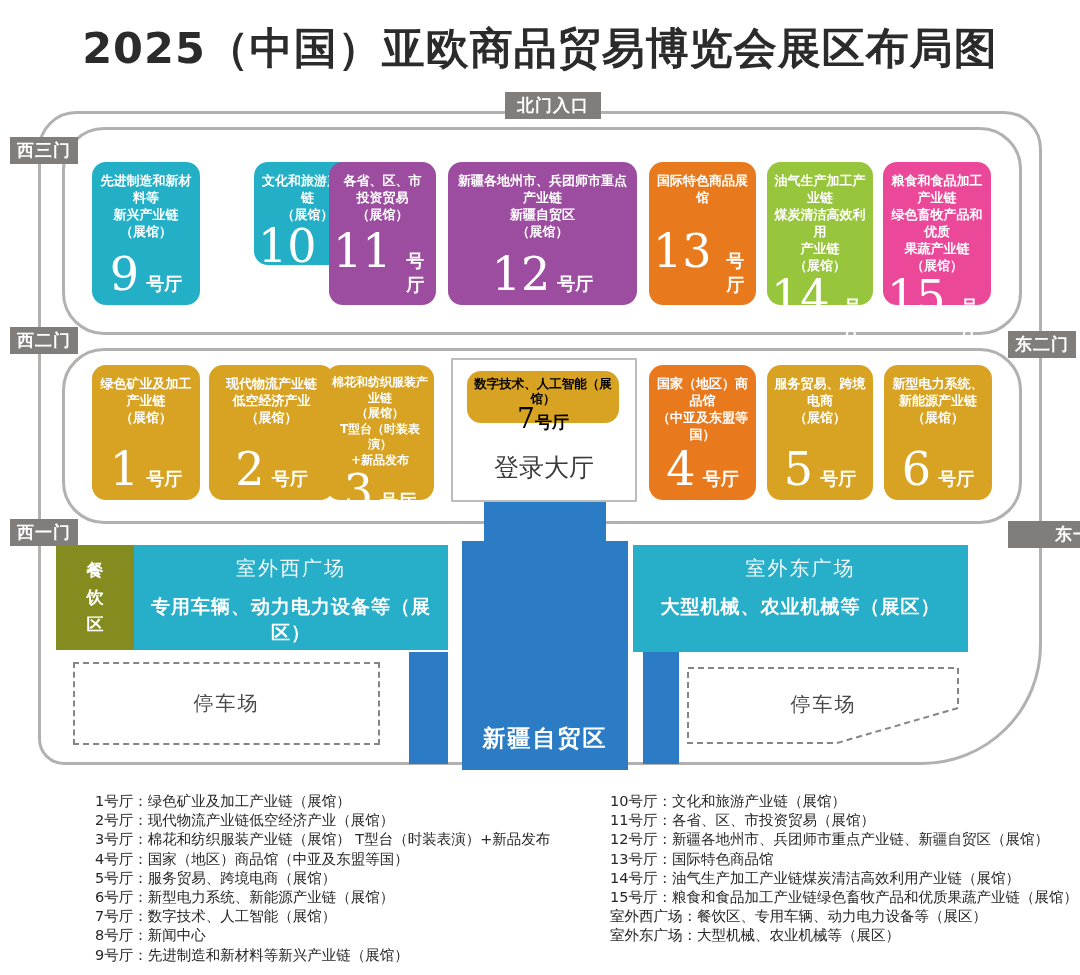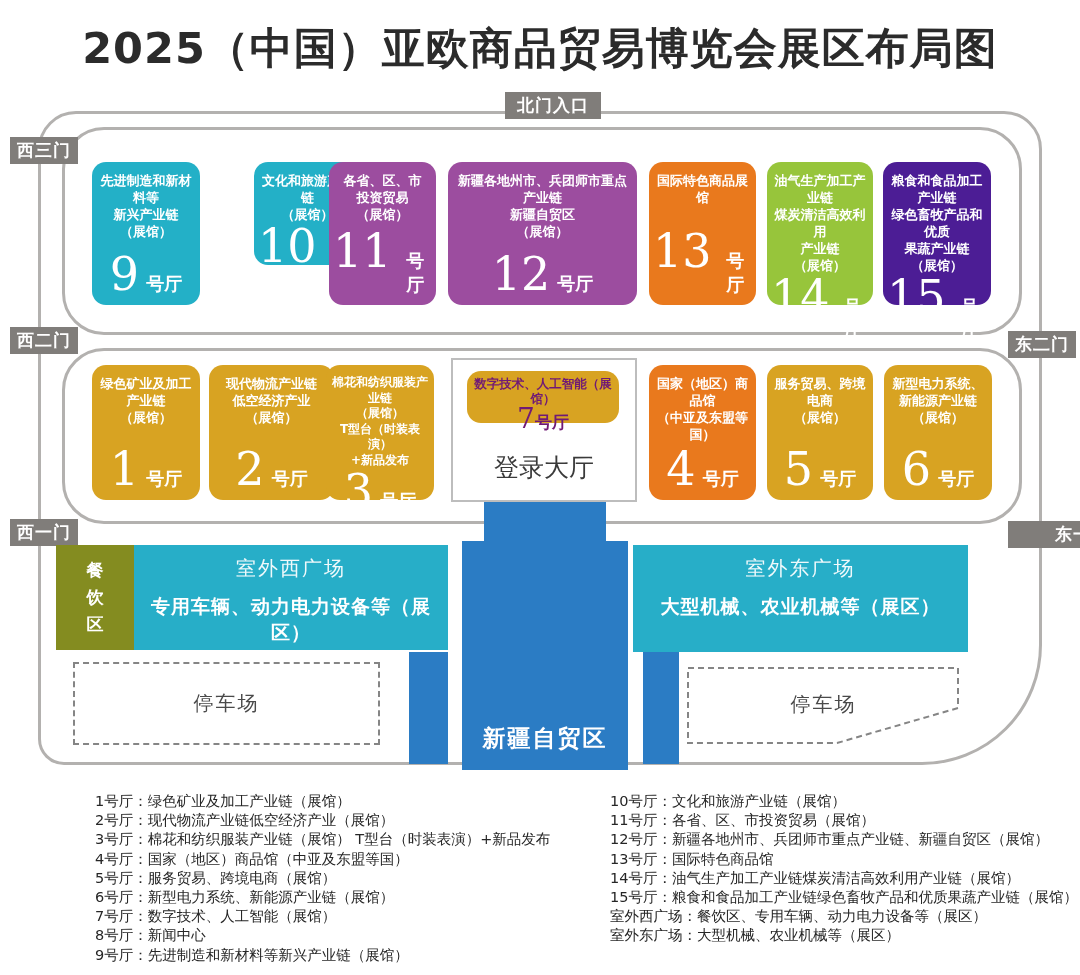--- a/index.html
+++ b/index.html
@@ -21,27 +21,27 @@
         box-sizing:border-box;padding:10px 4px 8px 4px;text-align:center;}
   .hall-name{font-size:13px;font-weight:bold;line-height:17px;white-space:pre-line;}
   .hall-num{margin-top:auto;display:flex;align-items:baseline;justify-content:center;}
   .hall-num .num{font-family:"DejaVu Serif","Liberation Serif",serif;font-size:46px;line-height:46px;font-weight:400;}
   .hall-num .suf{font-size:18px;font-weight:bold;margin-left:7px;}
 
   .teal{background:#23b0c7;}
   .purple{background:#9c4d9f;}
   .orange{background:#e9791d;}
   .green{background:#97c53b;}
-  .pink{background:#4c1d95;}
+  .pink{background:#ec4899;}
   .gold{background:#d8a322;}
 
   .login-box{position:absolute;left:451px;top:358px;width:186px;height:144px;background:#fff;
              border:2px solid #bdbdbd;box-sizing:border-box;}
   .hall7{position:absolute;left:14px;top:11px;width:152px;height:52px;background:#d8a322;border-radius:14px;
-         color:#701a75;text-align:center;padding-top:5px;box-sizing:border-box;}
+         color:#000000;text-align:center;padding-top:5px;box-sizing:border-box;}
   .hall7-name{font-size:12.5px;font-weight:bold;line-height:15px;}
   .hall7-num{line-height:26px;}
   .hall7-num .num{font-family:"DejaVu Serif","Liberation Serif",serif;font-size:28px;}
   .hall7-num .suf{font-size:17px;font-weight:bold;}
   .login-label{position:absolute;left:0;bottom:16px;width:100%;text-align:center;
                font-size:25px;color:#3a3a3a;}
 
   .blue{background:#2b7cc4;}
   .conn{position:absolute;left:484px;top:502px;width:122px;height:42px;}
   .south{position:absolute;left:462px;top:541px;width:166px;height:229px;}

